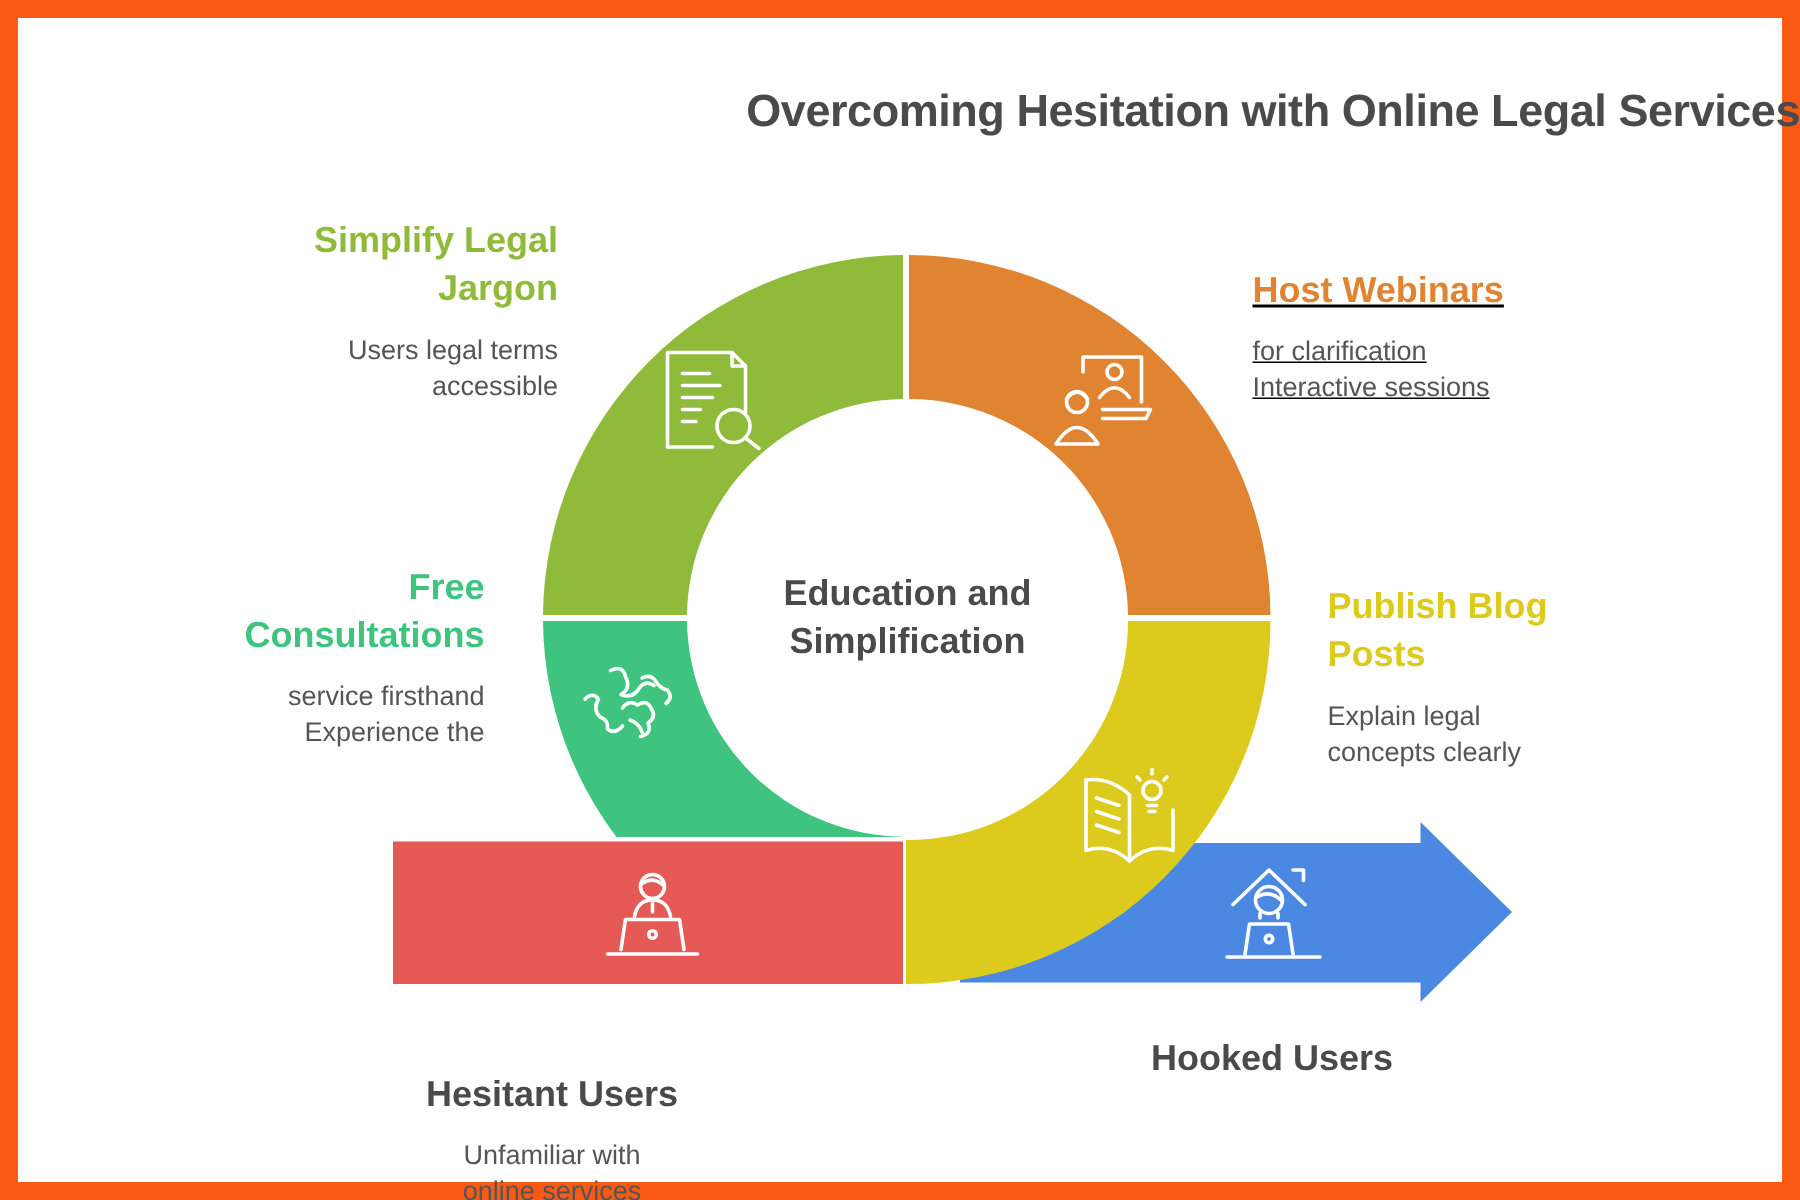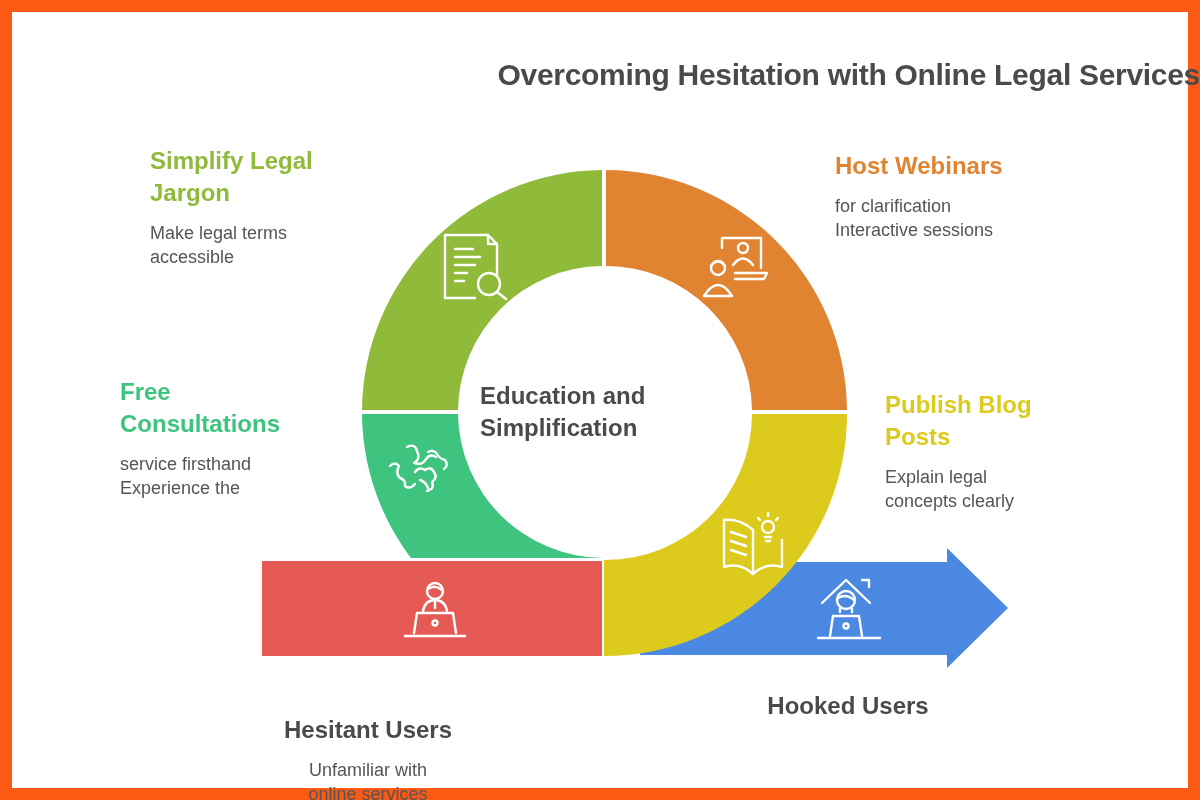--- a/index.html
+++ b/index.html
@@ -13,24 +13,24 @@
     background: #ffffff;
   }
   .title {
     position: absolute; left: 0; top: 58px; width: 1200px; text-align: right;
     font-size: 30px; font-weight: bold; color: #4a4a4a; letter-spacing: -0.3px;
   }
   svg.diagram { position: absolute; left: 0; top: 0; }
   .label { position: absolute; }
   .label .h { font-weight: bold; font-size: 24px; line-height: 32px; }
   .label .d { font-size: 18px; line-height: 24px; color: #555555; margin-top: 12px; }
-  .right-align { text-align: left; }
+  .right-align { text-align: right; }
   .center-align { text-align: center; }
   .center-text {
-    position: absolute; left: 480px; top: 380px; width: 250px; 
+    position: absolute; left: 480px; top: 380px; width: 250px; text-align: center;
     font-size: 24px; font-weight: bold; color: #4a4a4a; line-height: 32px;
   }
 </style>
 </head>
 <body>
 
 <div class="frame"></div>
 
 <div class="title">Overcoming Hesitation with Online Legal Services</div>
 
@@ -126,26 +126,26 @@
   <div>Education and</div>
   <div>Simplification</div>
 </div>
 
 <div class="label right-align" style="left:150px; top:145px; width:222px;">
   <div class="h" style="color:#8fba3a;">
     <div>Simplify Legal</div>
     <div>Jargon</div>
   </div>
   <div class="d">
-    <div>Make legal terms</div>
+    <div>Users legal terms</div>
     <div>accessible</div>
   </div>
 </div>
 
-<div class="label" style="left:835px; top:150px; width:240px;">
+<div class="label" style="left:835px; top:178px; width:240px;text-decoration:underline;">
   <div class="h" style="color:#e08432;">Host Webinars</div>
   <div class="d">
     <div>for clarification</div>
     <div>Interactive sessions</div>
   </div>
 </div>
 
 <div class="label right-align" style="left:120px; top:376px; width:203px;">
   <div class="h" style="color:#3ec47e;">
     <div>Free</div>

